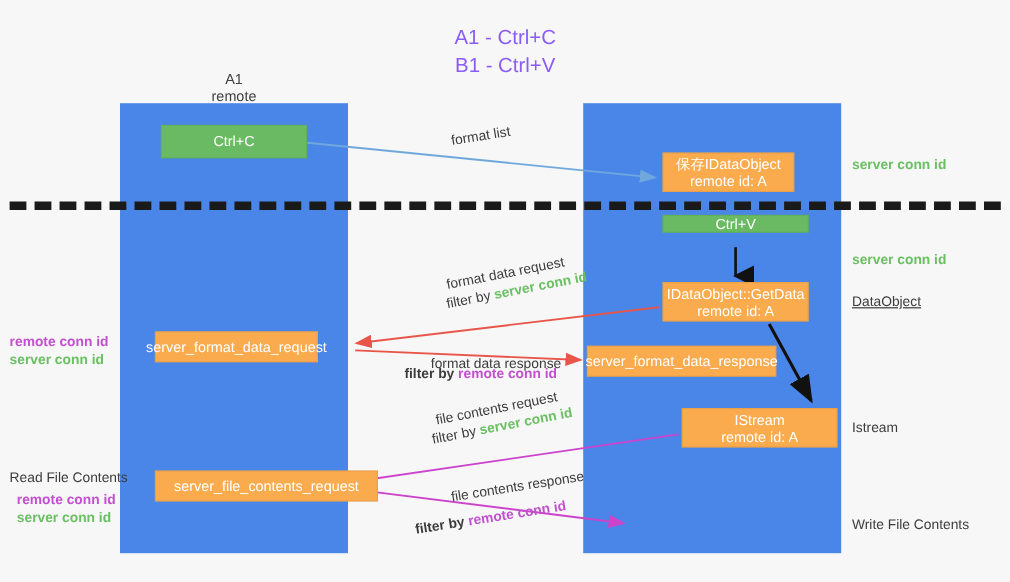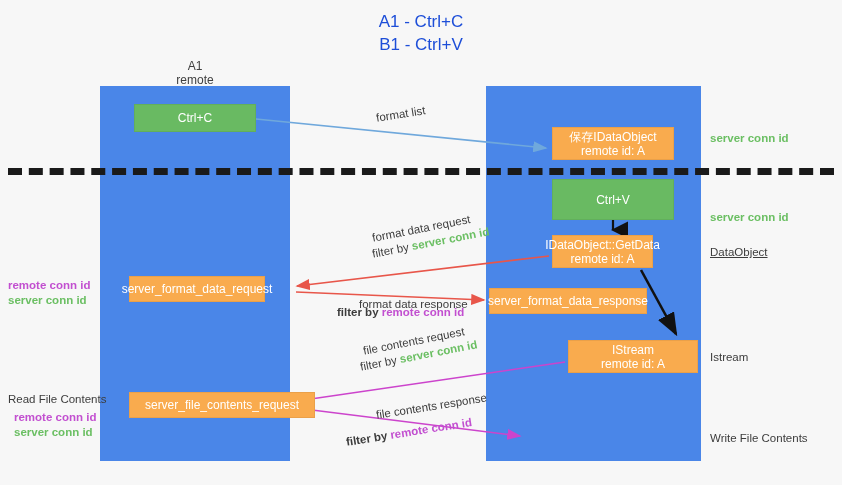--- a/index.html
+++ b/index.html
@@ -10,24 +10,24 @@
     overflow:hidden;
     position:relative;
     color:#3c3c3c;
   }
   #stage{position:absolute;left:0;top:0;width:842px;height:485px;}
   .svg-layer{position:absolute;left:0;top:0;width:842px;height:485px;pointer-events:none;}
   .abs{position:absolute;}
 
   
   #title{
-    left:0;top:10px;width:842px;
+    left:0;top:20px;width:842px;
     text-align:center;
     font-size:17px;line-height:23px;
-    color:#1d4ed8;
+    color:#8b5cf6;
   }
 
   
   .lane-head{
     text-align:center;font-size:12px;line-height:14px;color:#404040;
   }
   .lane-head .lh-main{display:block;}
   .lane-head .lh-sub{display:block;}
 
   
@@ -42,23 +42,23 @@
     align-items:center;justify-content:center;
     color:#ffffff;font-size:12px;line-height:14px;
     text-align:center;
     border:1px solid rgba(0,0,0,0.06);
   }
   .node.green{background:#6aa84f;background:#69ba62;text-align:center;}
   .node.orange{background:#f9ab4e;}
   .node .l2{font-size:12px;}
 
   #n-ctrlc{left:134px;top:104px;width:122px;height:28px;}
-  #n-save-ido{left:552px;top:127px;width:122px;height:33px;}
-  #n-ctrlv{left:552px;top:179px;width:122px;height:41px;}
-  #n-getdata{left:552px;top:235px;width:101px;height:33px;}
+  #n-save-ido{left:552px;top:127px;width:110px;height:33px;}
+  #n-ctrlv{left:552px;top:179px;width:122px;height:15px;}
+  #n-getdata{left:552px;top:235px;width:122px;height:33px;}
   #n-fmt-req{left:129px;top:276px;width:136px;height:26px;}
   #n-fmt-resp{left:489px;top:288px;width:158px;height:26px;}
   #n-istream{left:568px;top:340px;width:130px;height:33px;}
   #n-file-req{left:129px;top:392px;width:186px;height:26px;}
   #n-file-resp{left:525px;top:424px;width:158px;height:26px;}
 
   
   .lbl{font-size:11.5px;line-height:15px;color:#3c3c3c;white-space:nowrap;}
   .green-t{color:#6bbf63;font-weight:bold;}
   .mag-t{color:#c24fd0;font-weight:bold;}

